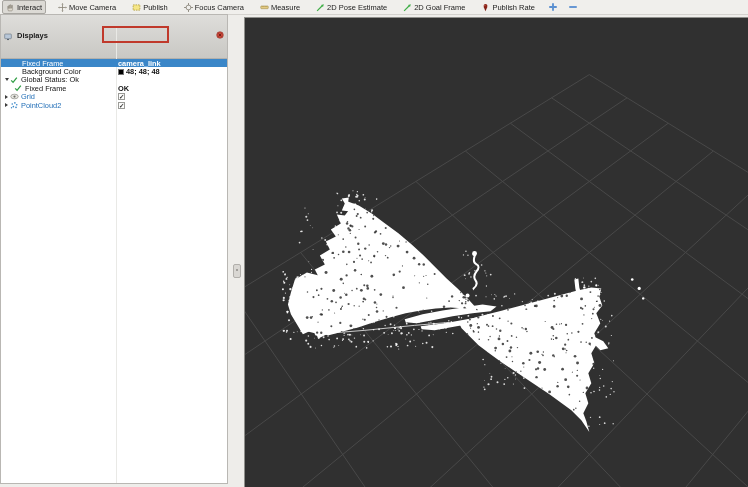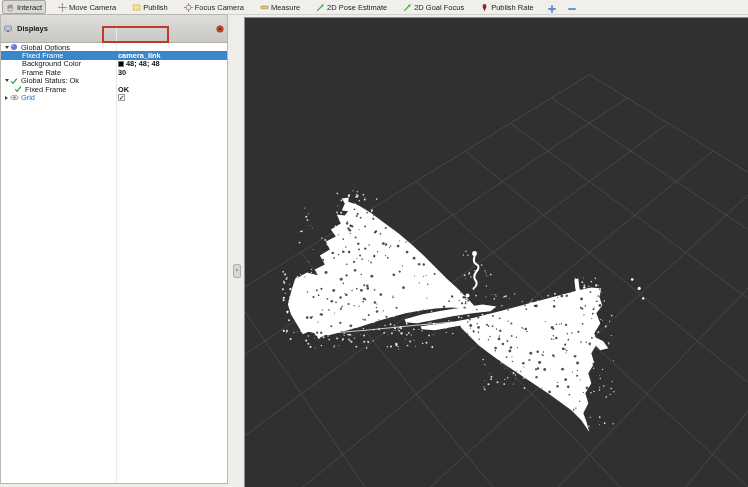--- a/index.html
+++ b/index.html
@@ -4,38 +4,38 @@
 <style>
   html,body{margin:0;padding:0;}
   body{
     width:748px;height:487px;position:relative;overflow:hidden;
     background:#eeedea;font-family:"Liberation Sans",sans-serif;
     -webkit-font-smoothing:antialiased;
   }
   
   .toolbar{
     position:absolute;left:0;top:0;right:0;height:14px;
-    display:flex;align-items:flex-end;gap:8px;padding-left:2px;
+    display:flex;align-items:center;gap:8px;padding-left:2px;
     background:#f0efec;border-bottom:1px solid #d4d2ce;
   }
   .toolbtn{
     display:flex;align-items:center;gap:2px;
     font-size:7.5px;color:#1b1b1b;padding:0 3px;height:12px;
     border:1px solid transparent;border-radius:2px;white-space:nowrap;
   }
   .toolbtn.active{background:#dcdad5;border:1px solid #a7a5a0;}
   .toolbtn svg{display:block;}
   .tool-mini{display:flex;align-items:center;padding:0 1px;}
   
   .panel{
     position:absolute;left:0;top:14px;width:228px;bottom:3px;
     background:#ffffff;border:1px solid #b9b7b3;box-sizing:border-box;
   }
   .panel-header{
-    height:11px;display:flex;align-items:center;padding:8px 3px;
+    height:11px;display:flex;padding:16px 3px;
     background:linear-gradient(#deddda,#c9c8c4);
     border-bottom:1px solid #b2b0ac;
   }
   .panel-title{flex:1;font-size:7.5px;font-weight:bold;color:#181818;margin-left:3px;}
   .tree{position:relative;}
   .col-divider{position:absolute;left:115px;top:11px;bottom:0;width:1px;background:#e9e9e6;z-index:1;}
   .trow{position:relative;height:8.4px;display:flex;align-items:center;font-size:7.4px;color:#121212;padding-left:2px;z-index:2;}
   .trow.selected{background:#3a86c8;}
   .trow.selected .tlabel,.trow.selected .tval{color:#ffffff;}
   .trow.lvl1{padding-left:20px;}
@@ -128,21 +128,21 @@
       </span>
       <span>2D Pose Estimate</span>
     </div>
     <div class="toolbtn">
       <span>
         <svg viewBox="0 0 12 12" width="9" height="9">
           <path d="M1.5 10.5 8.3 3.7" stroke="#3fae46" stroke-width="1.6"></path>
           <path d="M10.5 1.5 9.3 5.3 6.7 2.7z" fill="#3fae46"></path>
         </svg>
       </span>
-      <span>2D Goal Focus</span>
+      <span>2D Goal Frame</span>
     </div>
     <div class="toolbtn">
       <span>
         <svg viewBox="0 0 12 12" width="9" height="9">
           <path d="M6 11 3.6 5.4h4.8z" fill="#7e1f16"></path>
           <circle cx="6" cy="4" r="2.6" fill="#8e2418"></circle>
           <circle cx="5.2" cy="3.2" r=".7" fill="#c57a6e"></circle>
         </svg>
       </span>
       <span>Publish Rate</span>
@@ -169,50 +169,31 @@
       </span>
     <span class="panel-title">Displays</span>
     <span id="hdr-close" style="display:flex;">
         <svg viewBox="0 0 12 12" width="8" height="8">
           <circle cx="6" cy="6" r="5" fill="#c8473a" stroke="#8e2f26" stroke-width=".8"></circle>
           <path d="M4 4l4 4M8 4l-4 4" stroke="#5e170f" stroke-width="1.2"></path>
         </svg>
       </span>
   </div>
   <div class="tree" id="tree">
-      <div class="trow">
-        <span class="exp">
-          <span class="exp-down"></span>
-        </span>
-        <span class="ticon">
-          <svg viewBox="0 0 12 12" width="8" height="8">
-            <circle cx="6" cy="6" r="4.6" fill="#6b79d8"></circle>
-            <circle cx="4.4" cy="4.4" r="1.6" fill="#9aa6ea"></circle>
-          </svg>
-        </span>
-        <span class="tlabel">Global Options</span>
-        <span class="tval"></span>
-      </div>
       <div class="trow selected lvl1">
         <span class="tlabel">Fixed Frame</span>
         <span class="tval">
           <span>camera_link</span>
         </span>
       </div>
       <div class="trow lvl1">
         <span class="tlabel">Background Color</span>
         <span class="tval">
           <span class="swatch" style="background: rgb(0, 0, 0);"></span>
           <span>48; 48; 48</span>
-        </span>
-      </div>
-      <div class="trow lvl1">
-        <span class="tlabel">Frame Rate</span>
-        <span class="tval">
-          <span>30</span>
         </span>
       </div>
       <div class="trow">
         <span class="exp">
           <span class="exp-down"></span>
         </span>
         <span class="ticon">
           <svg viewBox="0 0 12 12" width="8" height="8">
             <path d="M1.8 6.5 4.6 9.5 10.2 2.5" fill="none" stroke="#2f9e44" stroke-width="2"></path>
           </svg>
@@ -235,20 +216,41 @@
         <span class="exp">
           <span class="exp-right"></span>
         </span>
         <span class="ticon">
           <svg viewBox="0 0 12 12" width="9" height="9">
             <ellipse cx="6" cy="6" rx="5" ry="3.1" fill="#e8e8e4" stroke="#6f6f68" stroke-width=".7"></ellipse>
             <circle cx="6" cy="6" r="1.5" fill="#6f6f68"></circle>
           </svg>
         </span>
         <span class="tlabel">Grid</span>
+        <span class="tval">
+          <span class="cb">✓</span>
+        </span>
+      </div>
+      <div class="trow blue">
+        <span class="exp">
+          <span class="exp-right"></span>
+        </span>
+        <span class="ticon">
+          <svg viewBox="0 0 12 12" width="9" height="9">
+            <g fill="#3a87c8">
+              <circle cx="3" cy="4" r="1.1"></circle>
+              <circle cx="6.5" cy="2.5" r="1.1"></circle>
+              <circle cx="9" cy="5" r="1.1"></circle>
+              <circle cx="4.5" cy="7.5" r="1.1"></circle>
+              <circle cx="8" cy="8.5" r="1.1"></circle>
+              <circle cx="2" cy="9" r=".9"></circle>
+            </g>
+          </svg>
+        </span>
+        <span class="tlabel">PointCloud2</span>
         <span class="tval">
           <span class="cb">✓</span>
         </span>
       </div>
     </div>
   <div class="col-divider"></div>
 </div>
 
 <div class="split-handle"></div>
 

